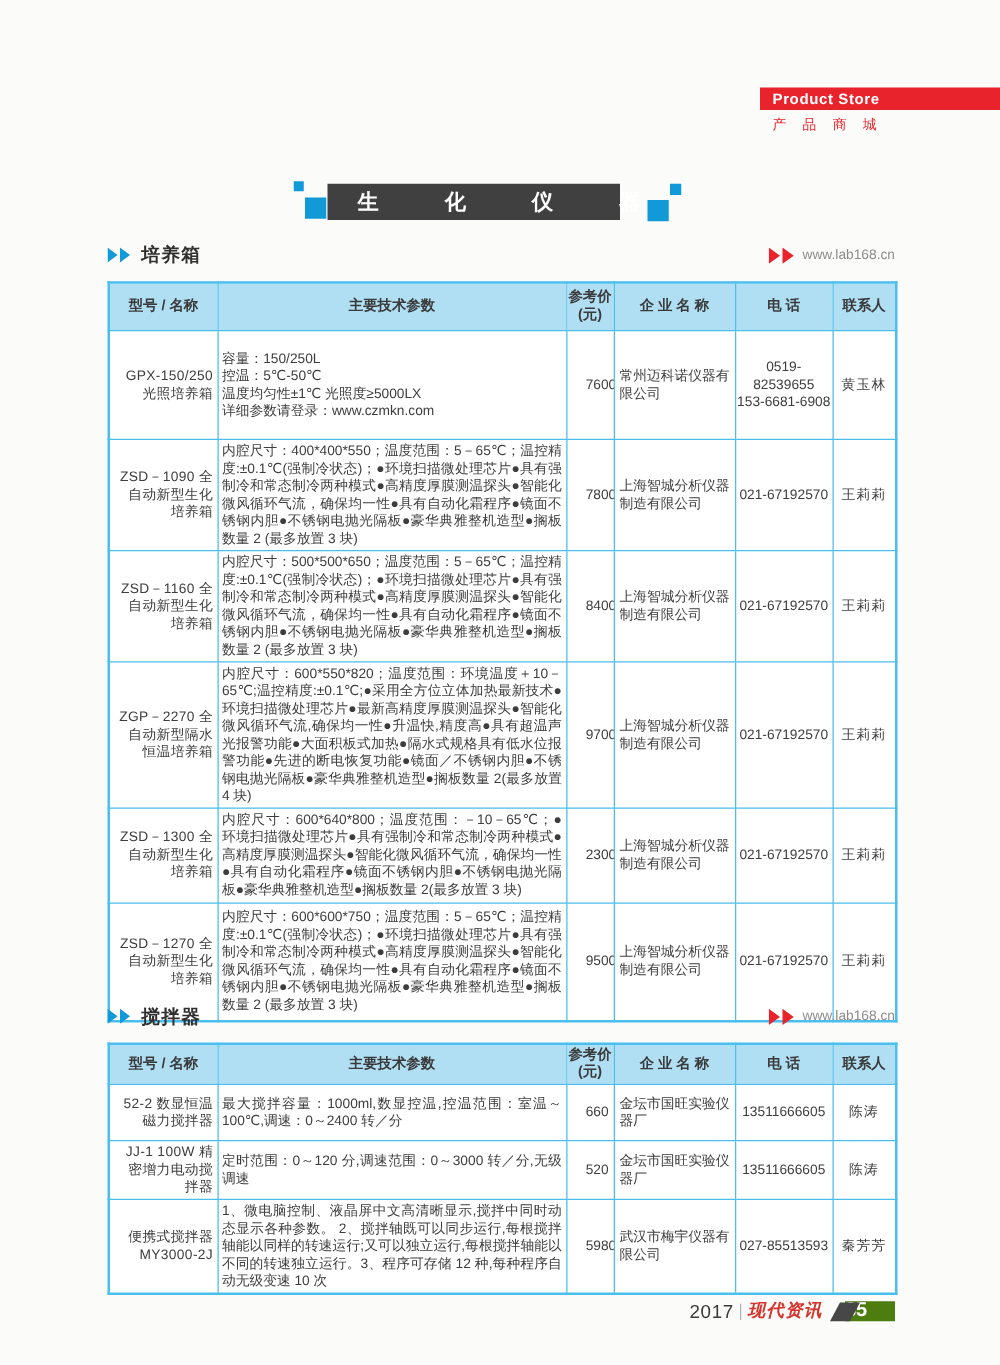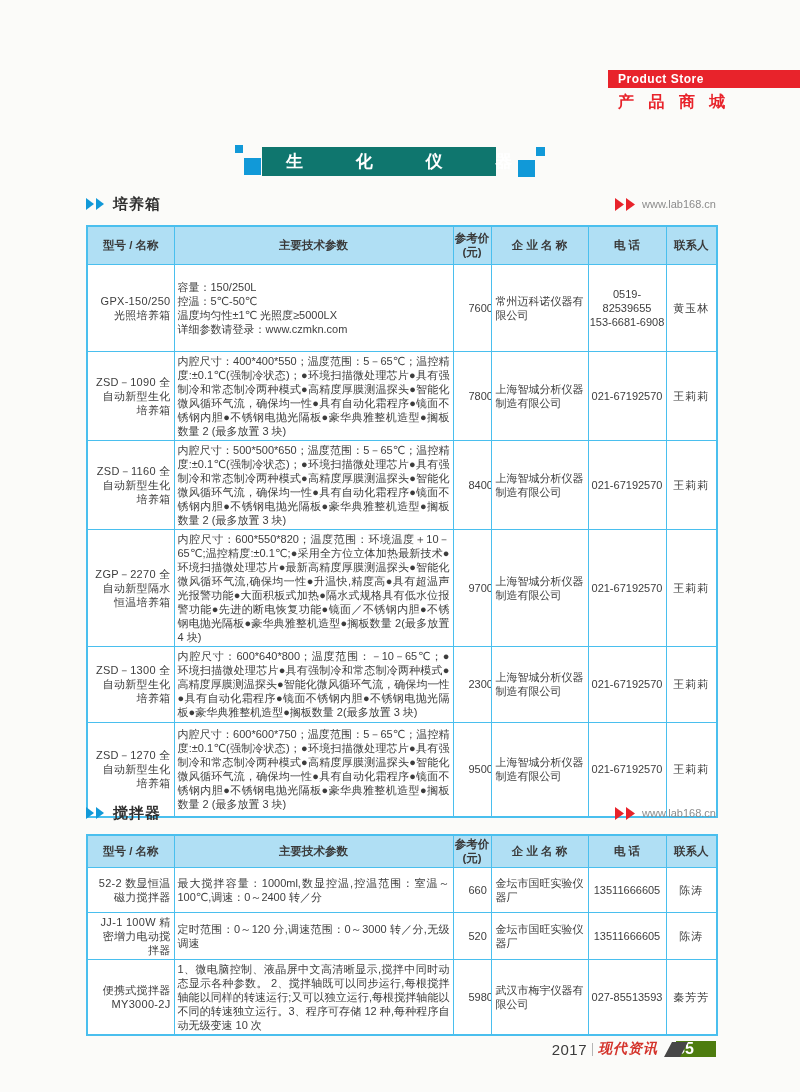--- a/index.html
+++ b/index.html
@@ -13,28 +13,28 @@
   }
 
   
   .brand { position: absolute; top: 70px; left: 608px; width: 192px; }
   .brand-banner {
     background: #e8232b; color: #ffffff; height: 18px;
     font-size: 12px; font-weight: bold; line-height: 18px; padding-left: 10px;
     letter-spacing: 0.5px;
   }
   .brand-zh {
-    color: #e8232b; font-size: 16px; font-weight: bold;
+    color: #e8232b; font-size: 11px; font-weight: normal;
     letter-spacing: 5px; padding-left: 10px; margin-top: 4px;
   }
 
   
   .title-wrap { position: absolute; left: 262px; top: 147px; width: 234px; height: 29px; }
   .title-bar {
-    width: 100%; height: 100%; background: #0f766e; color: #ffffff;
+    width: 100%; height: 100%; background: #404040; color: #ffffff;
     font-size: 17px; font-weight: bold; text-align: center; line-height: 29px;
     letter-spacing: 24px; text-indent: 24px; white-space: nowrap;
   }
   .sq { position: absolute; background: #1199d8; }
   .sq-l-tiny { width: 8px;  height: 8px;  left: -27px; top: -2px; }
   .sq-l-med  { width: 17px; height: 17px; left: -18px; top: 11px; }
   .sq-r-med  { width: 17px; height: 17px; right: -39px; top: 13px; }
   .sq-r-tiny { width: 9px;  height: 9px;  right: -49px; top: 0px; }
 
   

